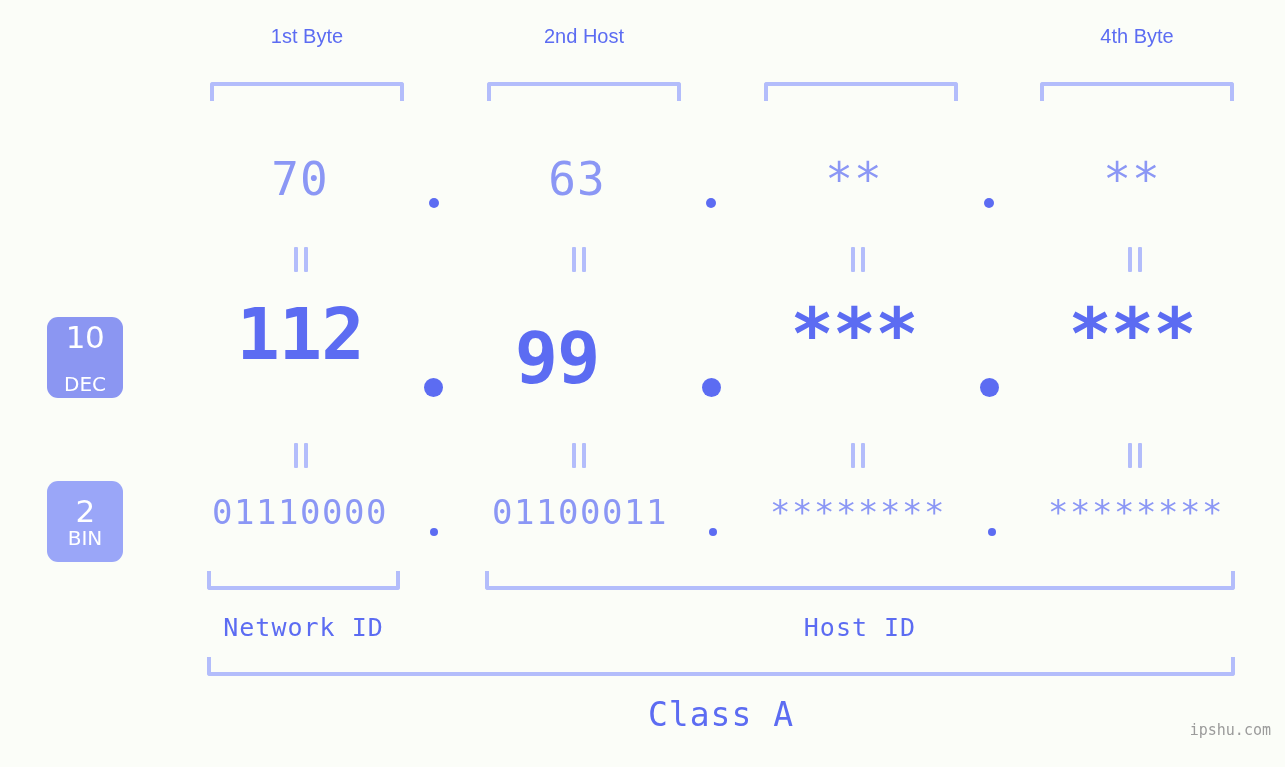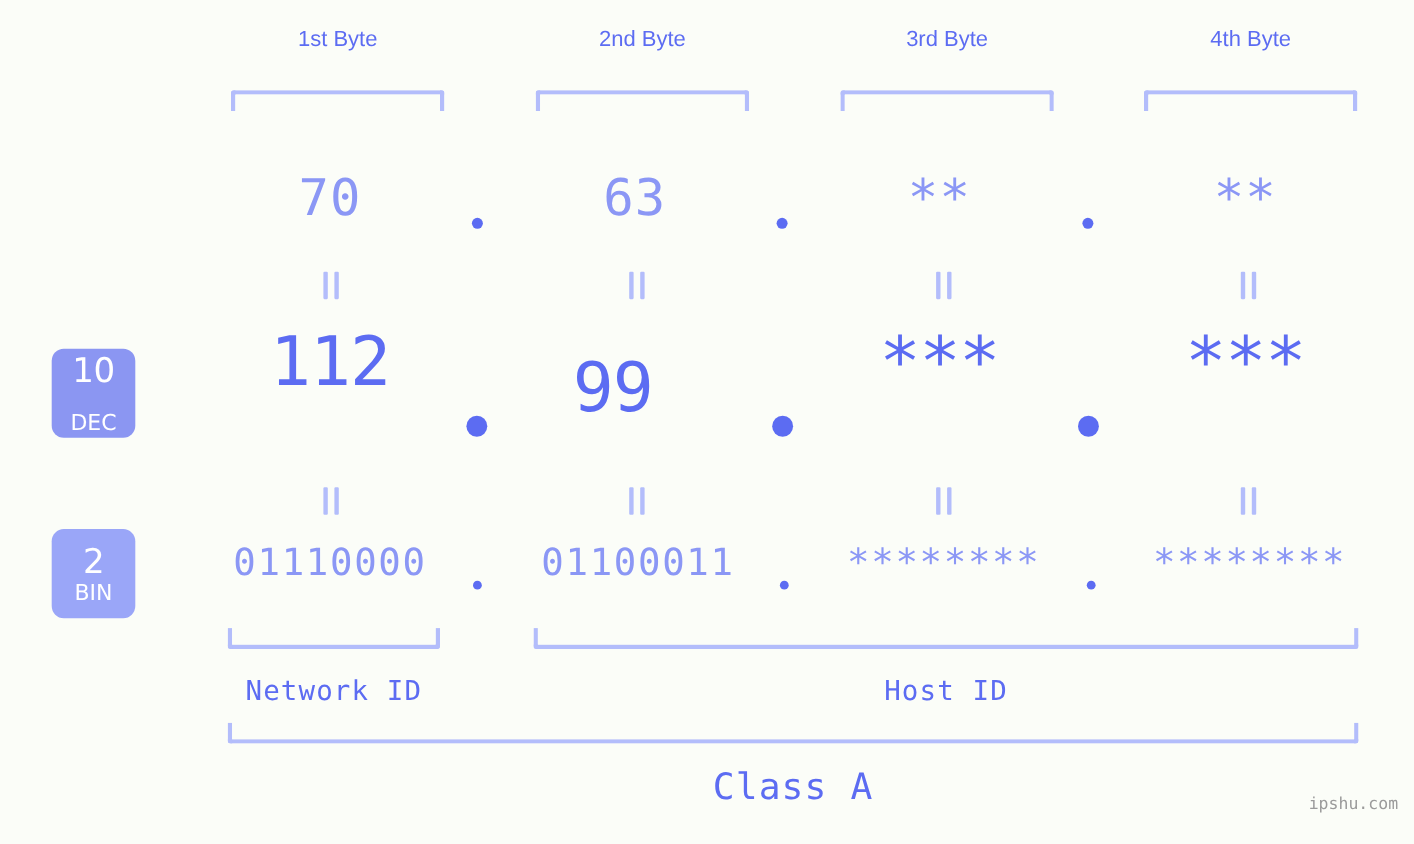--- a/index.html
+++ b/index.html
@@ -100,22 +100,22 @@
   .hex-val {
     top: 152px;
     font-size: 46px;
     font-weight: 400;
     color: #8b97f5;
     letter-spacing: 1px;
   }
 
   .dec-val {
     top: 292px;
-    font-size: 62px;
-    font-weight: 400;
+    font-size: 72px;
+    font-weight: 700;
     color: #5c6cf2;
     letter-spacing: -1px;
   }
 
   .bin-val {
     top: 492px;
     font-size: 34px;
     font-weight: 400;
     color: #8b97f5;
     letter-spacing: 1.5px;
@@ -173,22 +173,21 @@
     color: #9b9b9b;
     letter-spacing: 0px;
   }
 </style>
 </head>
 <body>
 
 <div id="stage">
 
   <div class="byte-header" style="left:210px; width:194px;">1st Byte</div>
-  <div class="byte-header" style="left:487px; width:194px;">2nd Byte</div>
-  <div class="byte-header" style="left:764px; width:194px;">3rd Byte</div>
+  <div class="byte-header" style="left:487px; width:194px;">2nd Host</div>
   <div class="byte-header" style="left:1040px; width:194px;">4th Byte</div>
 
   <div class="bracket-down" style="left:210px; top:82px; width:194px;"></div>
   <div class="bracket-down" style="left:487px; top:82px; width:194px;"></div>
   <div class="bracket-down" style="left:764px; top:82px; width:194px;"></div>
   <div class="bracket-down" style="left:1040px; top:82px; width:194px;"></div>
 
   <div class="badge" id="badge-dec">
     <span class="num">10</span>
     <span class="lbl">DEC</span>

